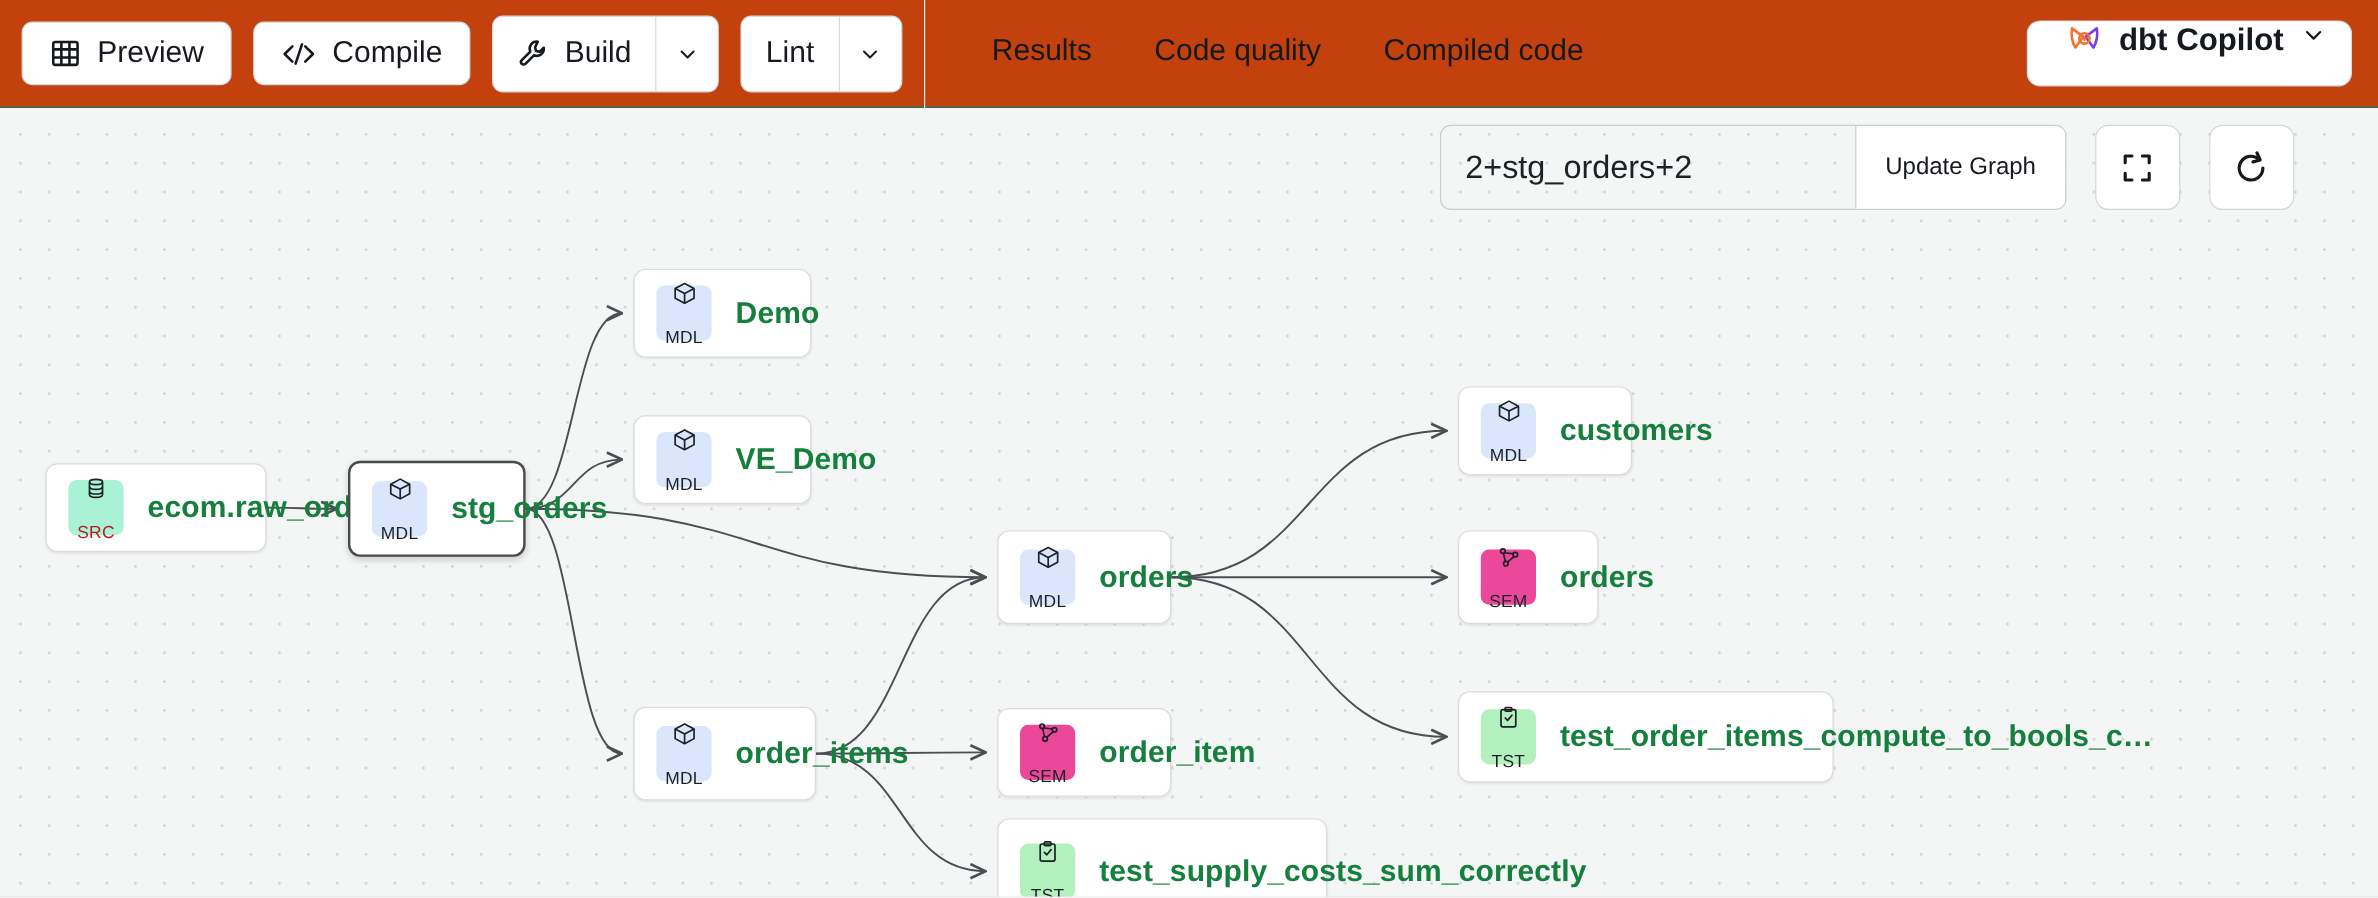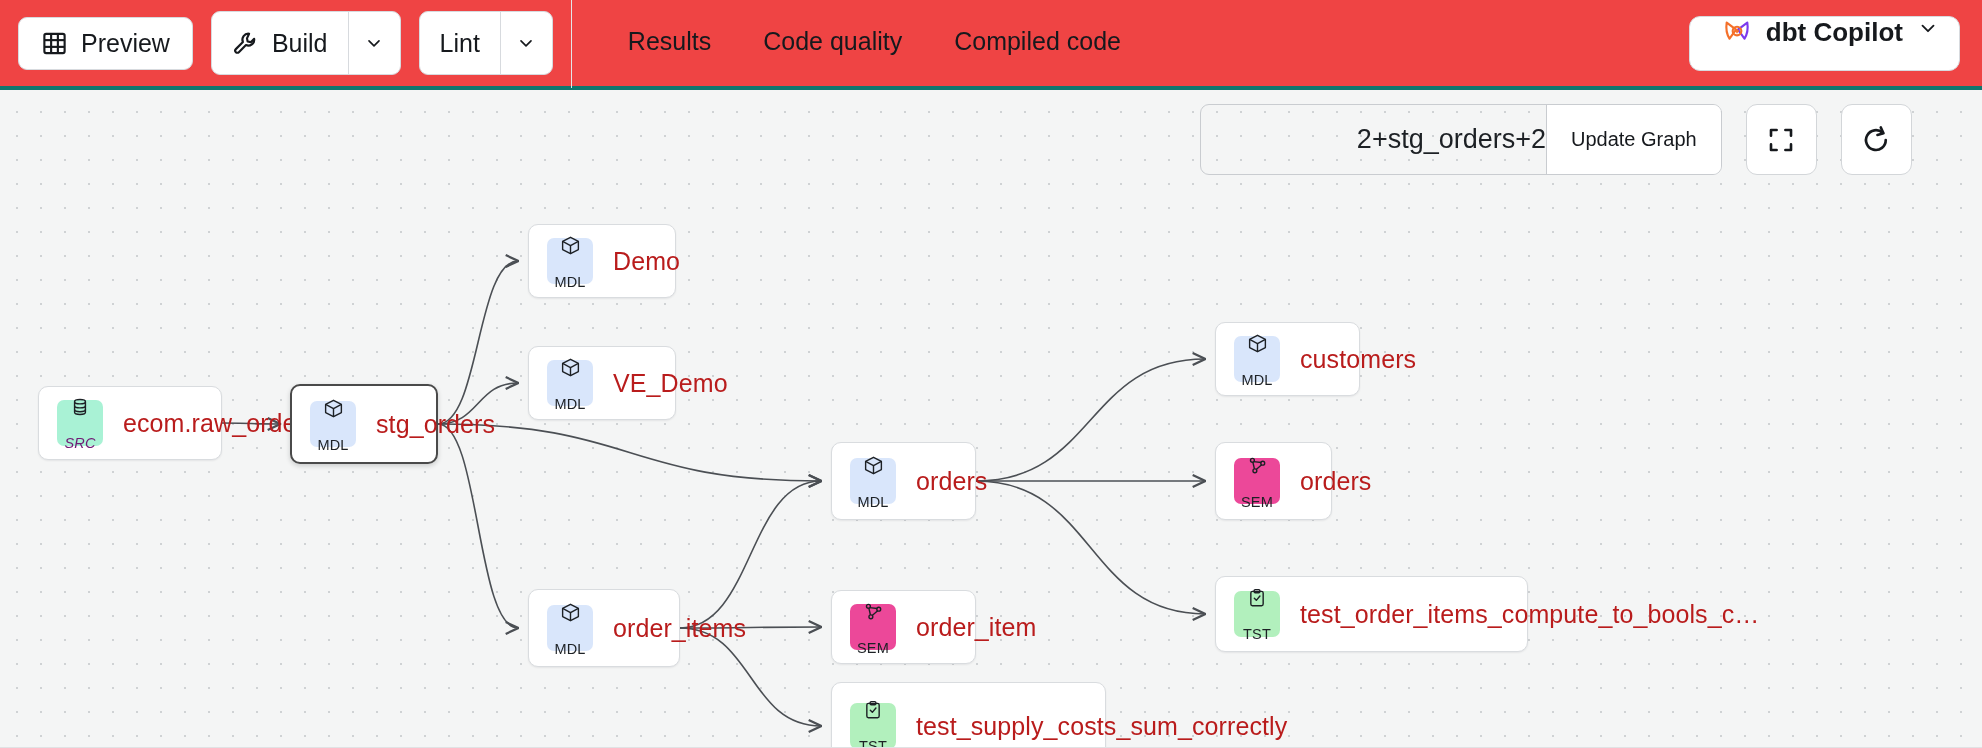--- a/index.html
+++ b/index.html
@@ -8,22 +8,22 @@
     width: 1982px; height: 748px;
     font-family: "Liberation Sans", sans-serif;
     background: #ffffff;
     overflow: hidden;
   }
   .app { width: 1982px; height: 748px; display: flex; flex-direction: column; position: relative; }
 
   
   .topbar {
     height: 90px; min-height: 90px;
-    background: #ef4444;
-    border-bottom: 4px solid #0f766e;
+    background: #c2410c;
+    border-bottom: 1px solid #0f766e;
     display: flex; align-items: center;
     position: relative;
   }
   .tool-group { display: flex; align-items: center; gap: 18px; padding-left: 18px; }
 
   .btn {
     height: 53px;
     border: 1px solid #d7dade;
     border-radius: 9px;
     background: #ffffff;
@@ -80,21 +80,20 @@
   .selector-box {
     display: flex; align-items: stretch;
     border: 1px solid #c9ccd0; border-radius: 9px; overflow: hidden;
     height: 71px; background: transparent;
   }
   .selector-input {
     width: 345px; display: flex; align-items: center; padding-left: 20px;
     font-size: 27px; color: #1d2125; background: transparent;
     border: none; outline: none; cursor: text;
     font-family: "Liberation Sans", sans-serif;
-    text-align: right;
   }
   .update-btn {
     display: flex; align-items: center; justify-content: center;
     padding: 0 24px; background: #ffffff; border-left: 1px solid #c9ccd0;
     font-size: 20px; color: #16191d; cursor: pointer; white-space: nowrap;
   }
 
   .icon-btn {
     width: 71px; height: 71px; border: 1px solid #d3d6d9; border-radius: 11px;
     background: #ffffff; display: flex; align-items: center; justify-content: center;
@@ -104,31 +103,31 @@
   
   .node {
     position: absolute; background: #ffffff;
     border: 1px solid #d9dcdf; border-radius: 10px;
     display: flex; align-items: center; gap: 20px;
     padding: 0 24px 0 18px;
     box-shadow: 0 1px 2px rgba(16,20,24,0.07);
     cursor: pointer; z-index: 3;
   }
   .node.selected { border: 2px solid #4a4a4a; box-shadow: 0 2px 5px rgba(16,20,24,0.18); }
-  .node-label { font-size: 25px; color: #b91c1c; white-space: nowrap; letter-spacing: 0.1px; }
+  .node-label { font-size: 25px; color: #15803d; white-space: nowrap; letter-spacing: 0.1px; font-weight: bold; }
 
   .badge {
     width: 46px; height: 46px; border-radius: 7px; flex: none;
     display: flex; flex-direction: column; align-items: center; justify-content: center;
     gap: 0px;
   }
   .badge .bglyph { line-height: 1; margin-top: 2px; }
   .badge .btext { font-size: 14.5px; line-height: 1; margin-top: 16px; letter-spacing: 0.2px; }
   .badge-MDL { background: #d9e6fb; color: #1d2125; }
-  .badge-SRC { background: #a9f2d5; color: #701a75; font-style: italic; }
+  .badge-SRC { background: #a9f2d5; color: #b91c1c; }
   .badge-SEM { background: #ec4899; color: #1d2125; }
   .badge-TST { background: #b2f0bd; color: #1d2125; }
 
   svg.edges { position: absolute; inset: 0; width: 100%; height: 100%; z-index: 1; pointer-events: none; }
   .edge-path { fill: none; stroke: #4b4f54; stroke-width: 1.6; }
 </style>
 </head>
 <body>
 
 <div class="app">
@@ -143,20 +142,30 @@
             <rect x="3" y="3.5" width="18" height="17" rx="1.6"></rect>
             <line x1="3" y1="9" x2="21" y2="9"></line>
               <line x1="3" y1="15" x2="21" y2="15"></line>
             <line x1="9" y1="3.5" x2="9" y2="20.5"></line>
               <line x1="15" y1="3.5" x2="15" y2="20.5"></line>
           </svg>
         </span>
         <span>Preview</span>
       </div>
 
+      <div class="btn">
+        <span class="icon">
+          <svg width="30" height="26" viewBox="0 0 28 24" fill="none" stroke="#16191d" stroke-width="2" stroke-linecap="round" stroke-linejoin="round">
+            <polyline points="9,6 3,12 9,18"></polyline>
+              <line x1="16.5" y1="4.5" x2="11.5" y2="19.5"></line>
+              <polyline points="19,6 25,12 19,18"></polyline>
+          </svg>
+        </span>
+        <span>Compile</span>
+      </div>
 
       <div class="split">
         <div class="main-part">
           <span class="icon">
             <svg width="27" height="27" viewBox="0 0 24 24" fill="none" stroke="#16191d" stroke-width="1.9" stroke-linecap="round" stroke-linejoin="round">
               <path d="M15.2 3.3a5.3 5.3 0 0 0-5.5 7.4L3.4 17a1.9 1.9 0 1 0 2.7 2.7l6.3-6.3a5.3 5.3 0 0 0 7.3-5.6l-3 3-2.8-.6-.6-2.8z"></path>
             </svg>
           </span>
           <span>Build</span>
         </div>

